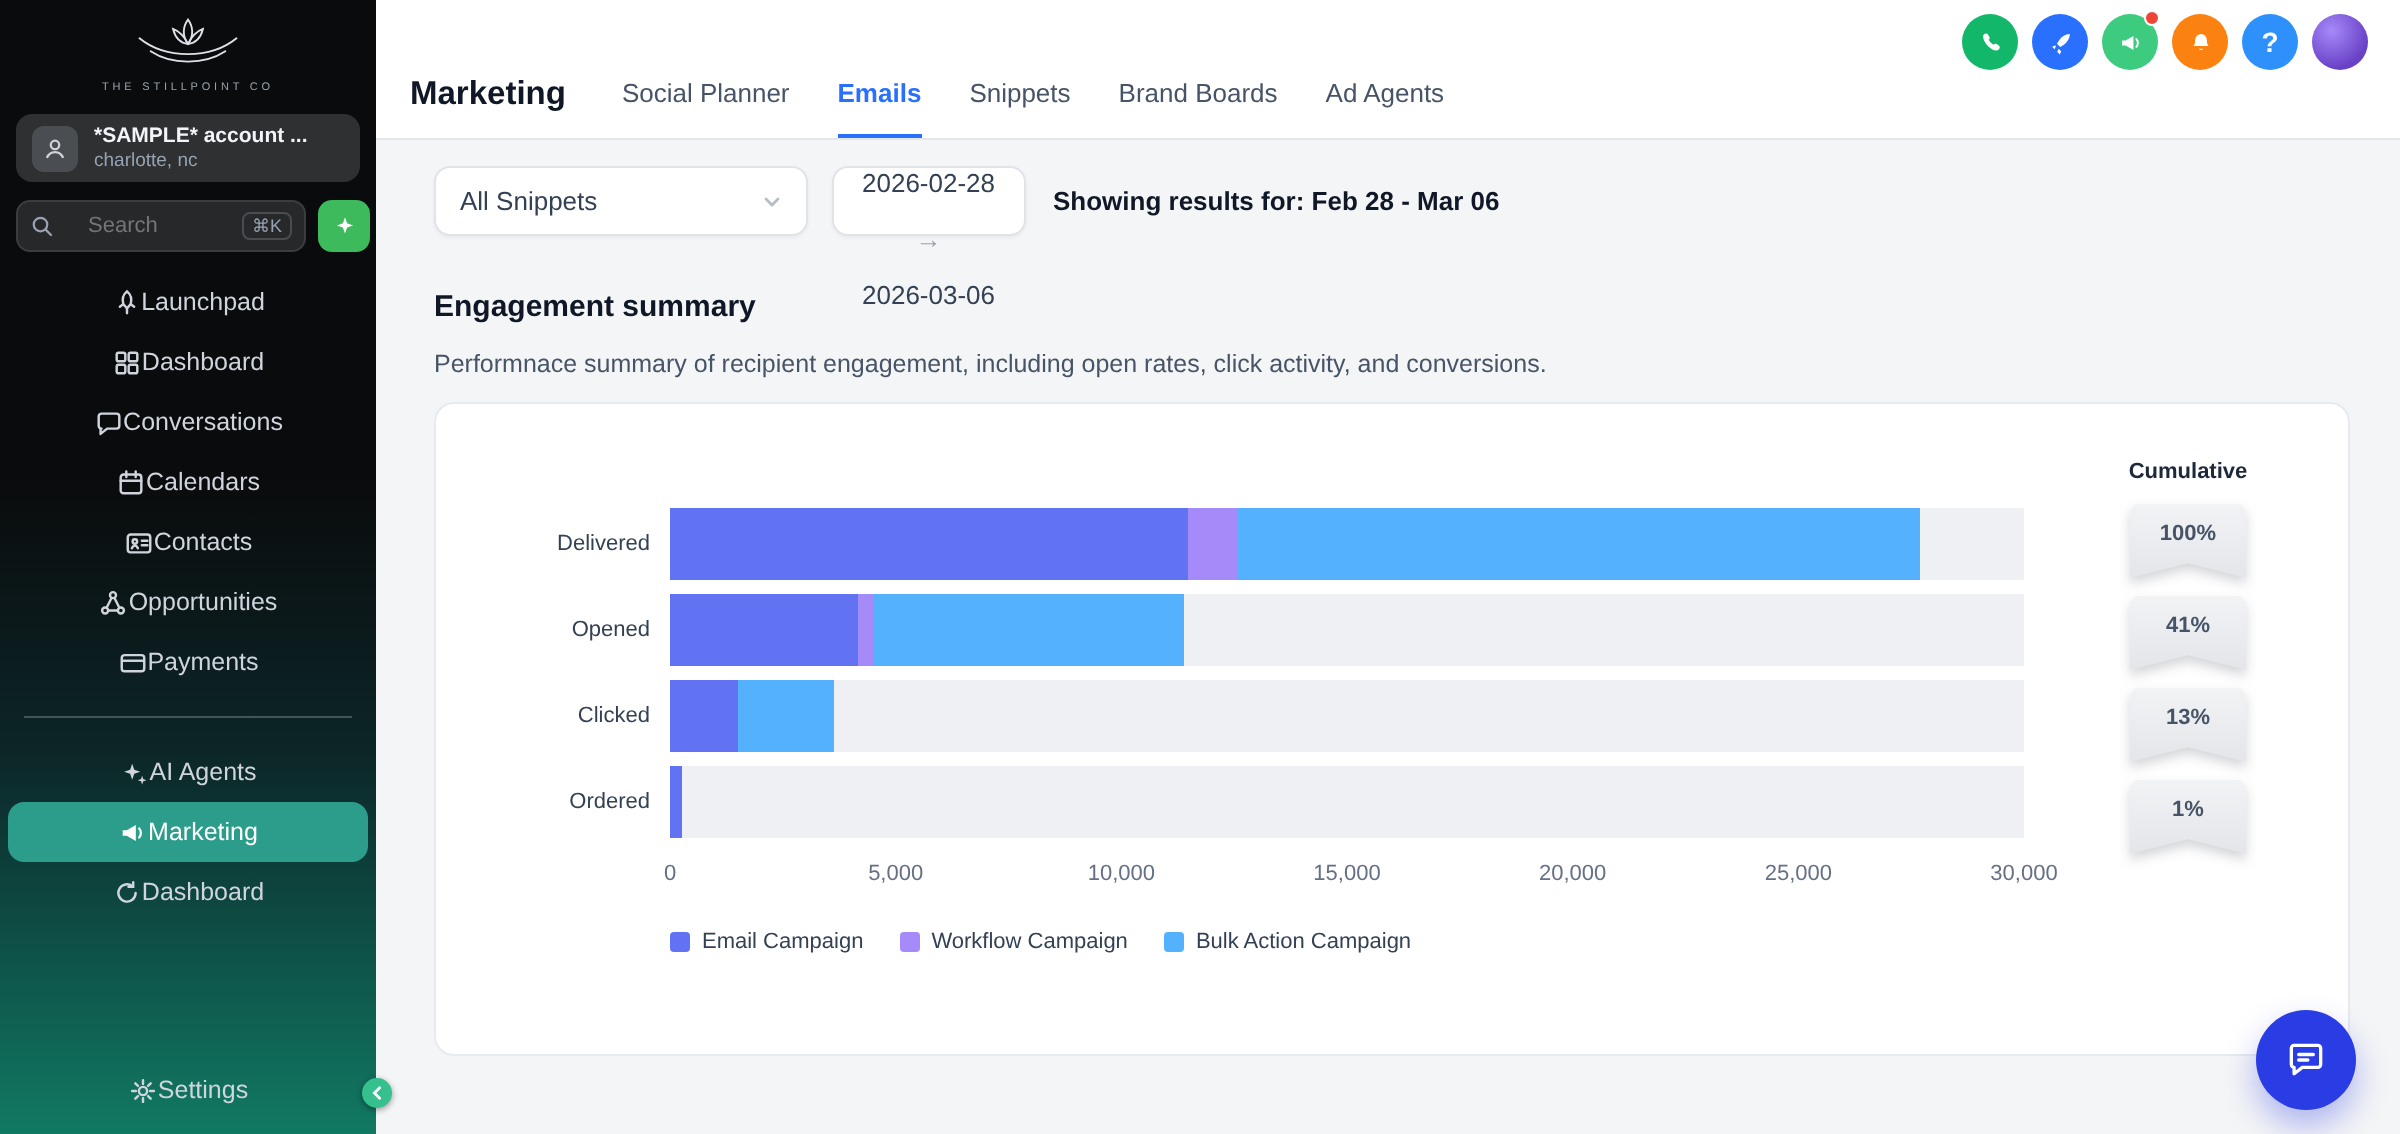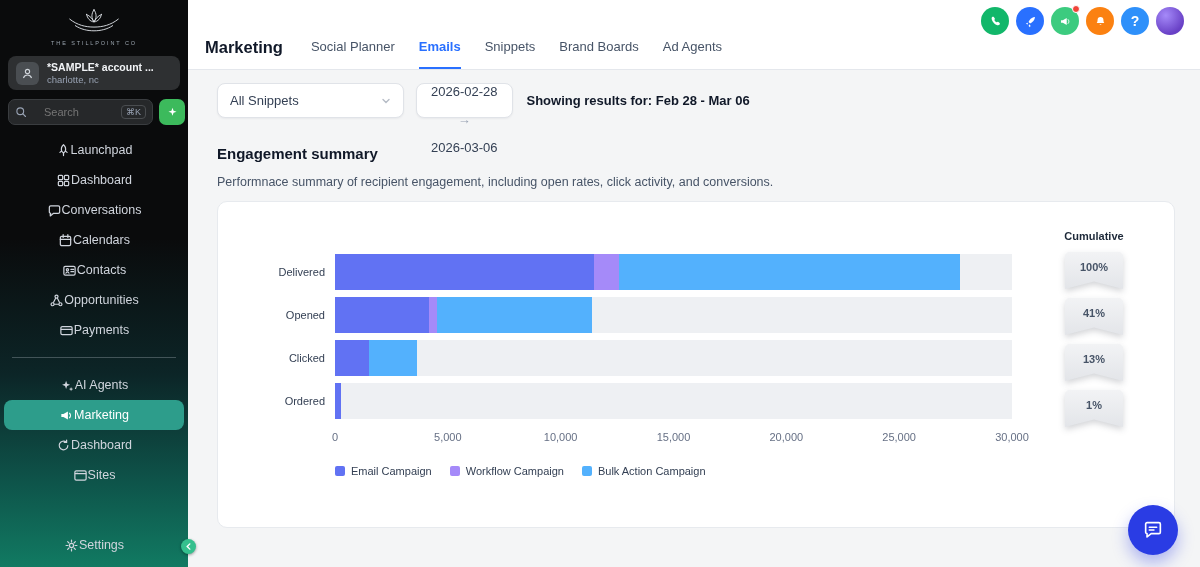--- a/index.html
+++ b/index.html
@@ -208,28 +208,20 @@
     </svg>
     <span>Marketing</span>
   </div>
   <div class="nav-item">
     <svg width="15" height="15" viewBox="0 0 16 16" fill="none" stroke="currentColor" stroke-width="1.3" stroke-linecap="round">
       <path d="M12.6 8A4.6 4.6 0 1 1 11 4.5"></path>
         <path d="M11.3 2.2v2.5H8.8"></path>
     </svg>
     <span>Dashboard</span>
   </div>
-  <div class="nav-item">
-    <svg width="15" height="15" viewBox="0 0 16 16" fill="none" stroke="currentColor" stroke-width="1.3">
-      <rect x="2" y="3" width="12" height="10" rx="1.5"></rect>
-        <path d="M2 6h12"></path>
-        <circle cx="4.3" cy="4.5" r=".5" fill="currentColor" stroke="none"></circle>
-    </svg>
-    <span>Sites</span>
-  </div>
 
   <div class="settings-item">
     <div class="nav-item">
       <svg width="15" height="15" viewBox="0 0 16 16" fill="none" stroke="currentColor" stroke-width="1.3" stroke-linecap="round">
         <circle cx="8" cy="8" r="2.2"></circle>
         <path d="M8 2.2v2M8 11.8v2M2.2 8h2M11.8 8h2M3.9 3.9l1.4 1.4M10.7 10.7l1.4 1.4M12.1 3.9l-1.4 1.4M5.3 10.7l-1.4 1.4"></path>
       </svg>
       <span>Settings</span>
     </div>
   </div>

